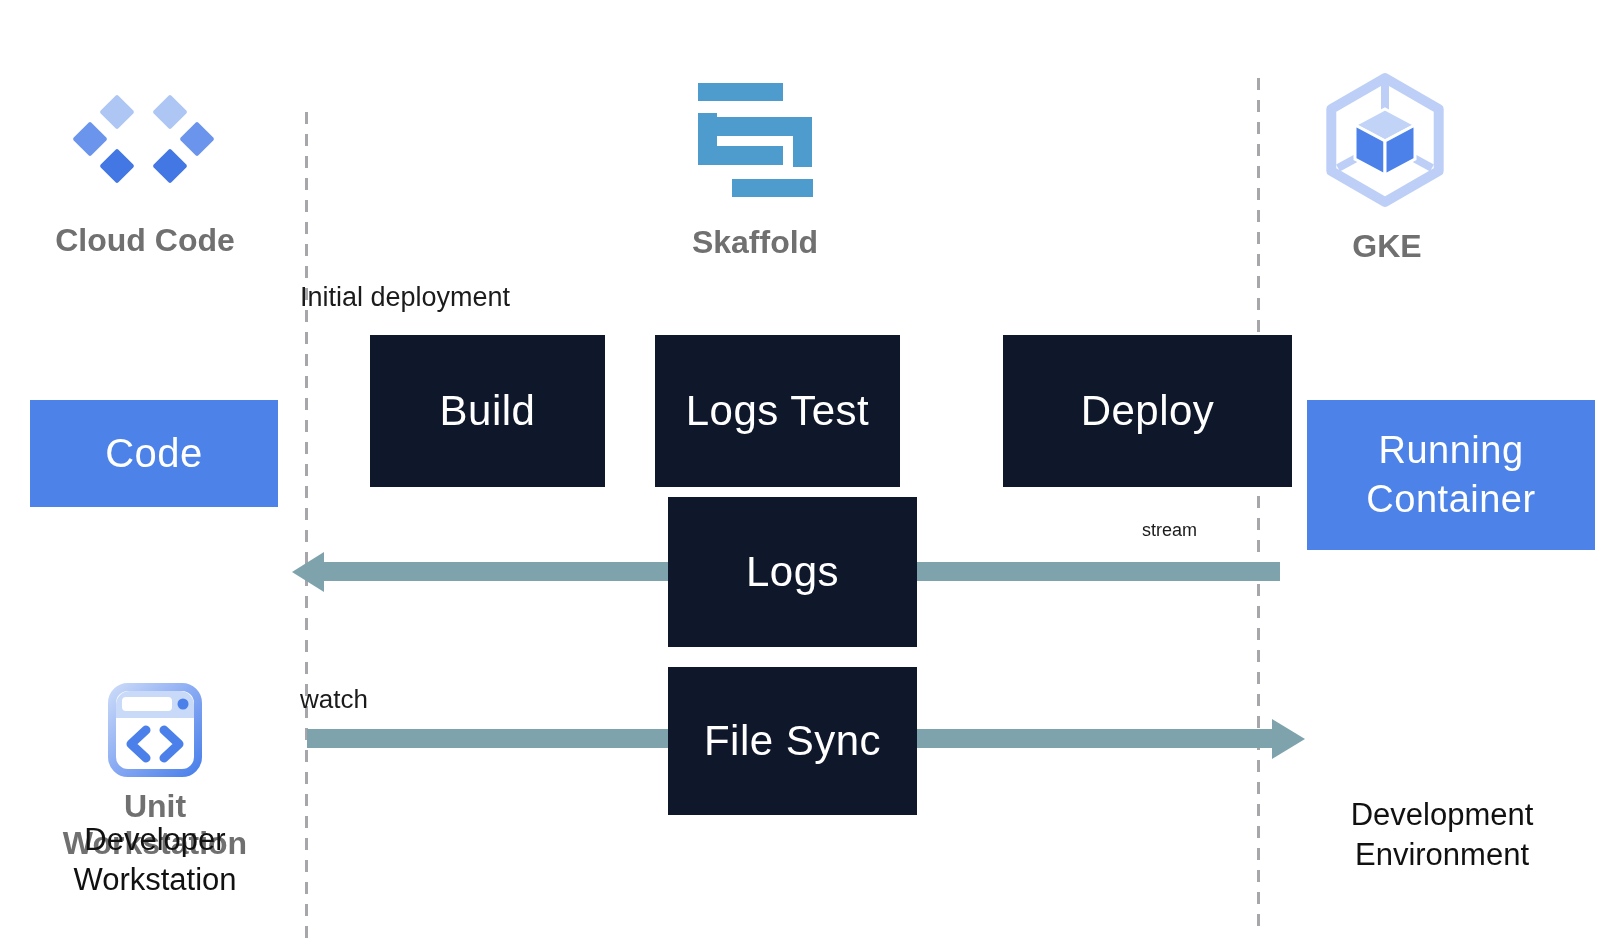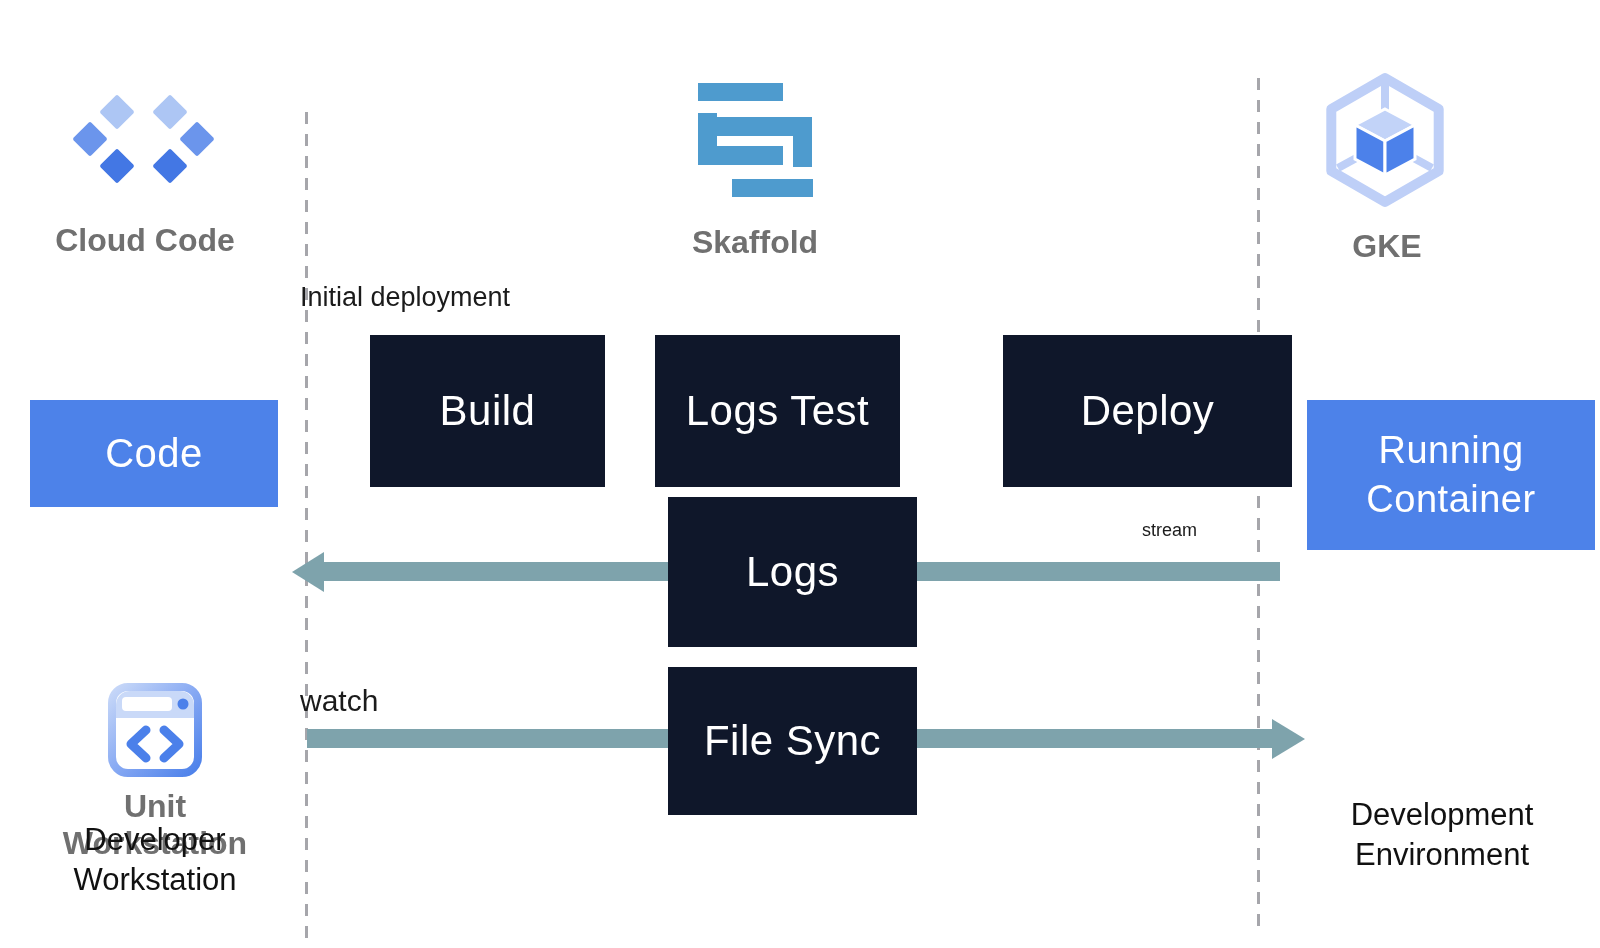--- a/index.html
+++ b/index.html
@@ -76,21 +76,21 @@
     <line x1="65" y1="16" x2="65" y2="48" stroke="#BECFF7" stroke-width="8"></line>
     <line x1="18" y1="103" x2="40" y2="91" stroke="#BECFF7" stroke-width="8"></line>
     <line x1="112" y1="103" x2="90" y2="91" stroke="#BECFF7" stroke-width="8"></line>
     <polygon points="65,44 95,60 65,76 35,60" fill="#C2D3F8" stroke="#ffffff" stroke-width="3"></polygon>
     <polygon points="35,60 65,76 65,110 35,94" fill="#4C81EA" stroke="#ffffff" stroke-width="3"></polygon>
     <polygon points="95,60 65,76 65,110 95,94" fill="#4C81EA" stroke="#ffffff" stroke-width="3"></polygon>
   </svg>
   <div class="caption" style="left:1287px;top:228px;width:200px;">GKE</div>
 
   <div class="note" style="left:300px;top:282px;">Initial deployment</div>
-  <div class="note" style="left:300px;top:684px;font-size:30px;">watch</div>
+  <div class="note" style="left:300px;top:684px;font-size:26px;">watch</div>
   <div class="note" style="left:1032px;top:520px;width:165px;text-align:right;font-size:18px;">stream</div>
 
   <div class="shaft" style="left:322px;top:562px;width:958px;"></div>
   <div class="head-left" style="left:292px;top:552px;"></div>
 
   <div class="shaft" style="left:307px;top:729px;width:966px;"></div>
   <div class="head-right" style="left:1272px;top:719px;"></div>
 
   <div class="box blue" style="left:30px;top:400px;width:248px;height:107px;">Code</div>
   <div class="box teal" style="left:370px;top:335px;width:235px;height:152px;">Build</div>

